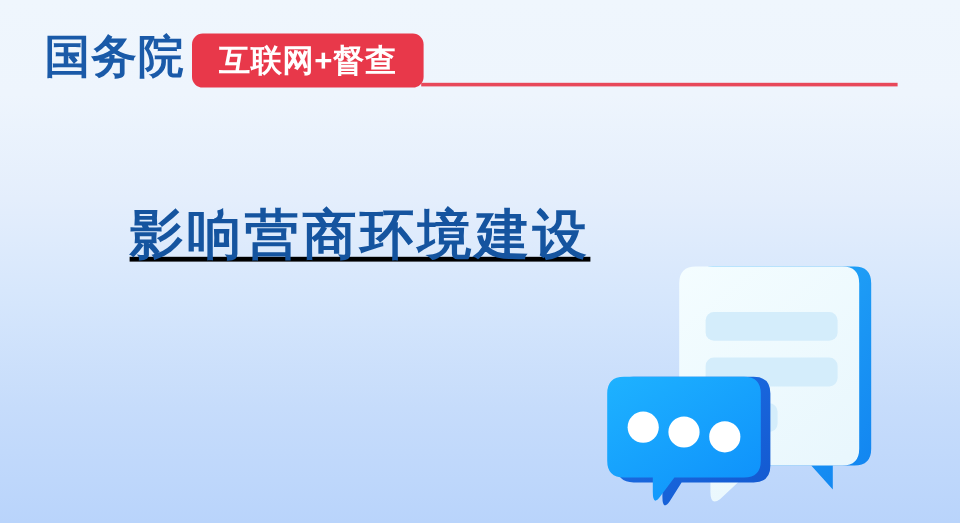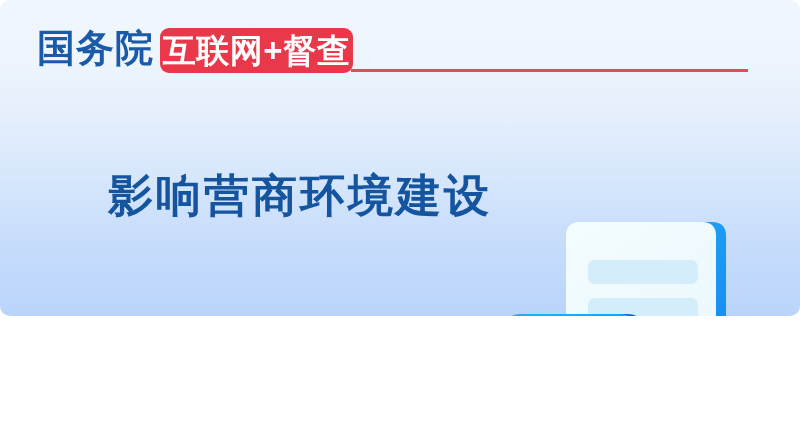--- a/index.html
+++ b/index.html
@@ -10,30 +10,29 @@
   body {
     width: 800px;
     height: 436px;
     overflow: hidden;
     font-family: "Liberation Sans", "DejaVu Sans", sans-serif;
   }
 
   #banner {
     position: relative;
     width: 800px;
-    height: 316px;
+    height: 436px;
     background: linear-gradient(to bottom,
                 #eff6fd 0%,
                 #eef5fd 18%,
                 #e4eefc 38%,
                 #d5e6fc 58%,
                 #c6dcfb 78%,
                 #b9d4fb 100%);
     overflow: hidden;
-    border-radius: 10px;
   }
 
   
   #header {
     position: absolute;
     left: 0;
     top: 0;
     width: 800px;
     height: 96px;
   }
@@ -62,21 +61,21 @@
   }
 
   #program-badge-label {
     position: absolute;
     left: 0;
     top: 0;
     width: 193px;
     height: 45px;
     line-height: 45px;
     text-align: center;
-    font-size: 33px;
+    font-size: 26px;
     font-weight: bold;
     color: #ffffff;
     letter-spacing: 0.5px;
     white-space: nowrap;
   }
 
   #header-rule {
     position: absolute;
     left: 351px;
     top: 69px;
@@ -85,20 +84,21 @@
     background: #e8485a;
   }
 
   
   #title-block {
     position: absolute;
     left: 0;
     top: 164px;
     width: 600px;
     text-align: center;
+    text-decoration: underline;
   }
 
   .title-line {
     font-size: 45px;
     line-height: 64px;
     font-weight: bold;
     color: #15549f;
     letter-spacing: 3px;
     white-space: nowrap;
   }

